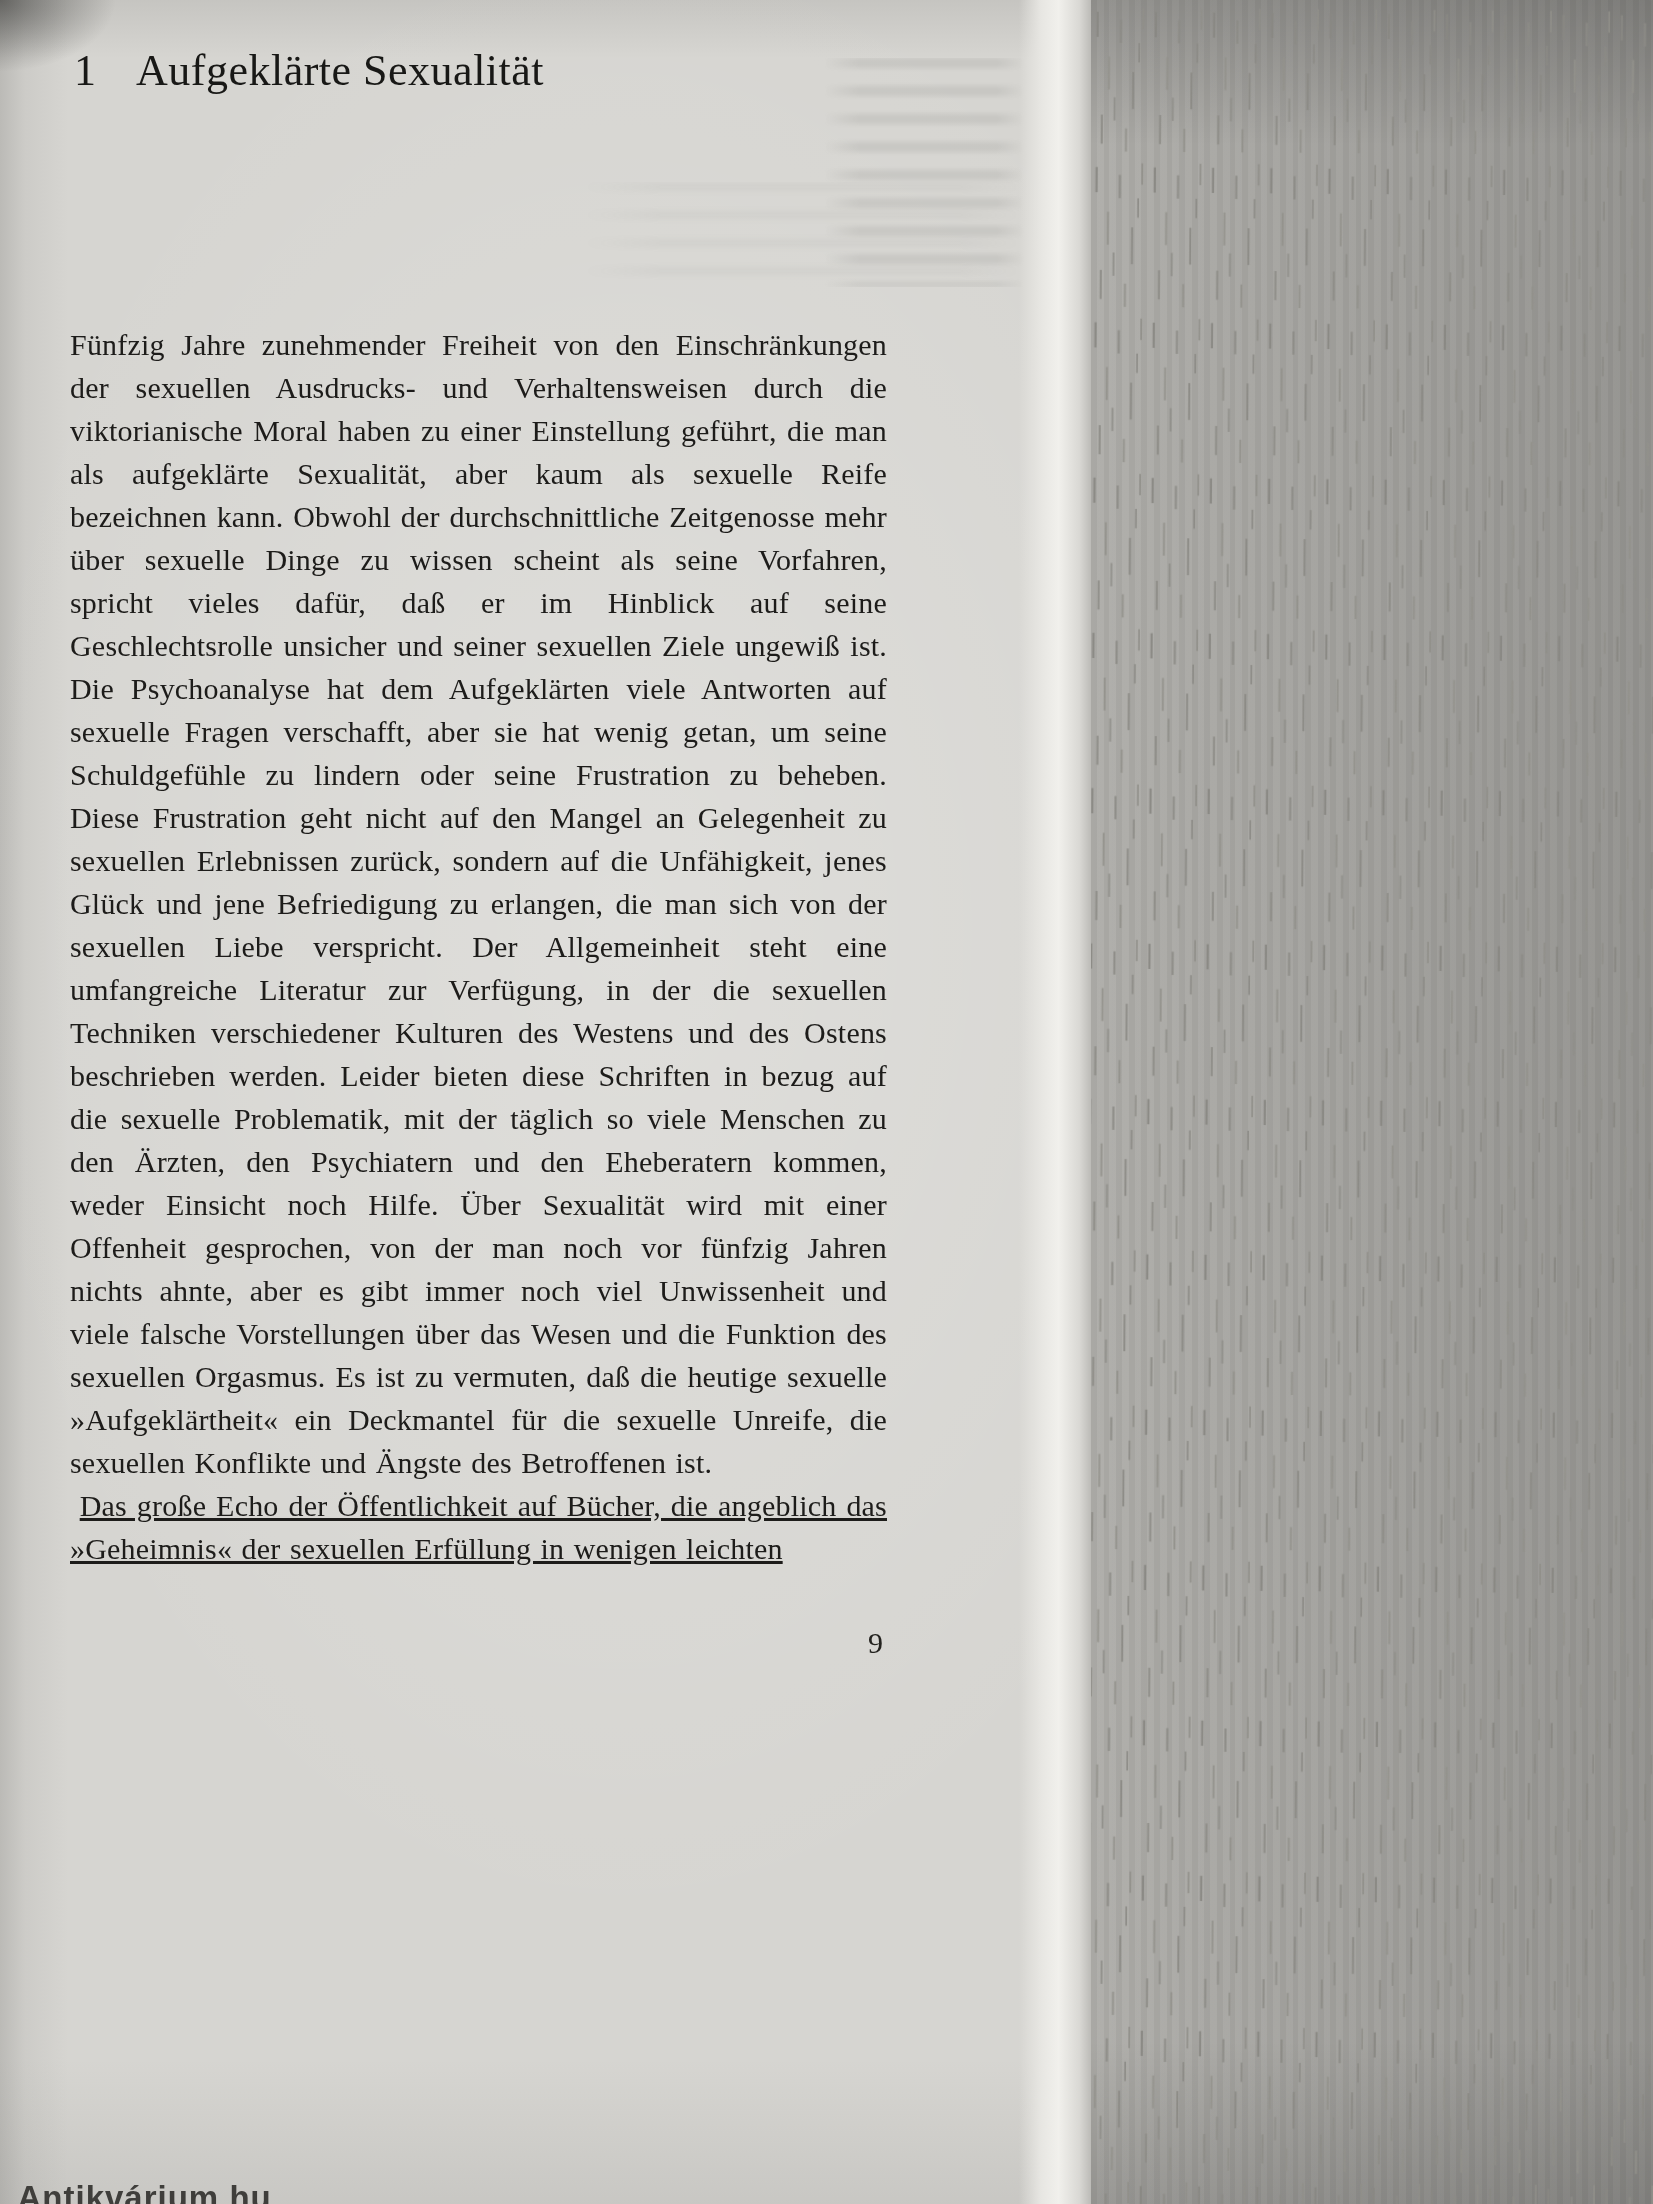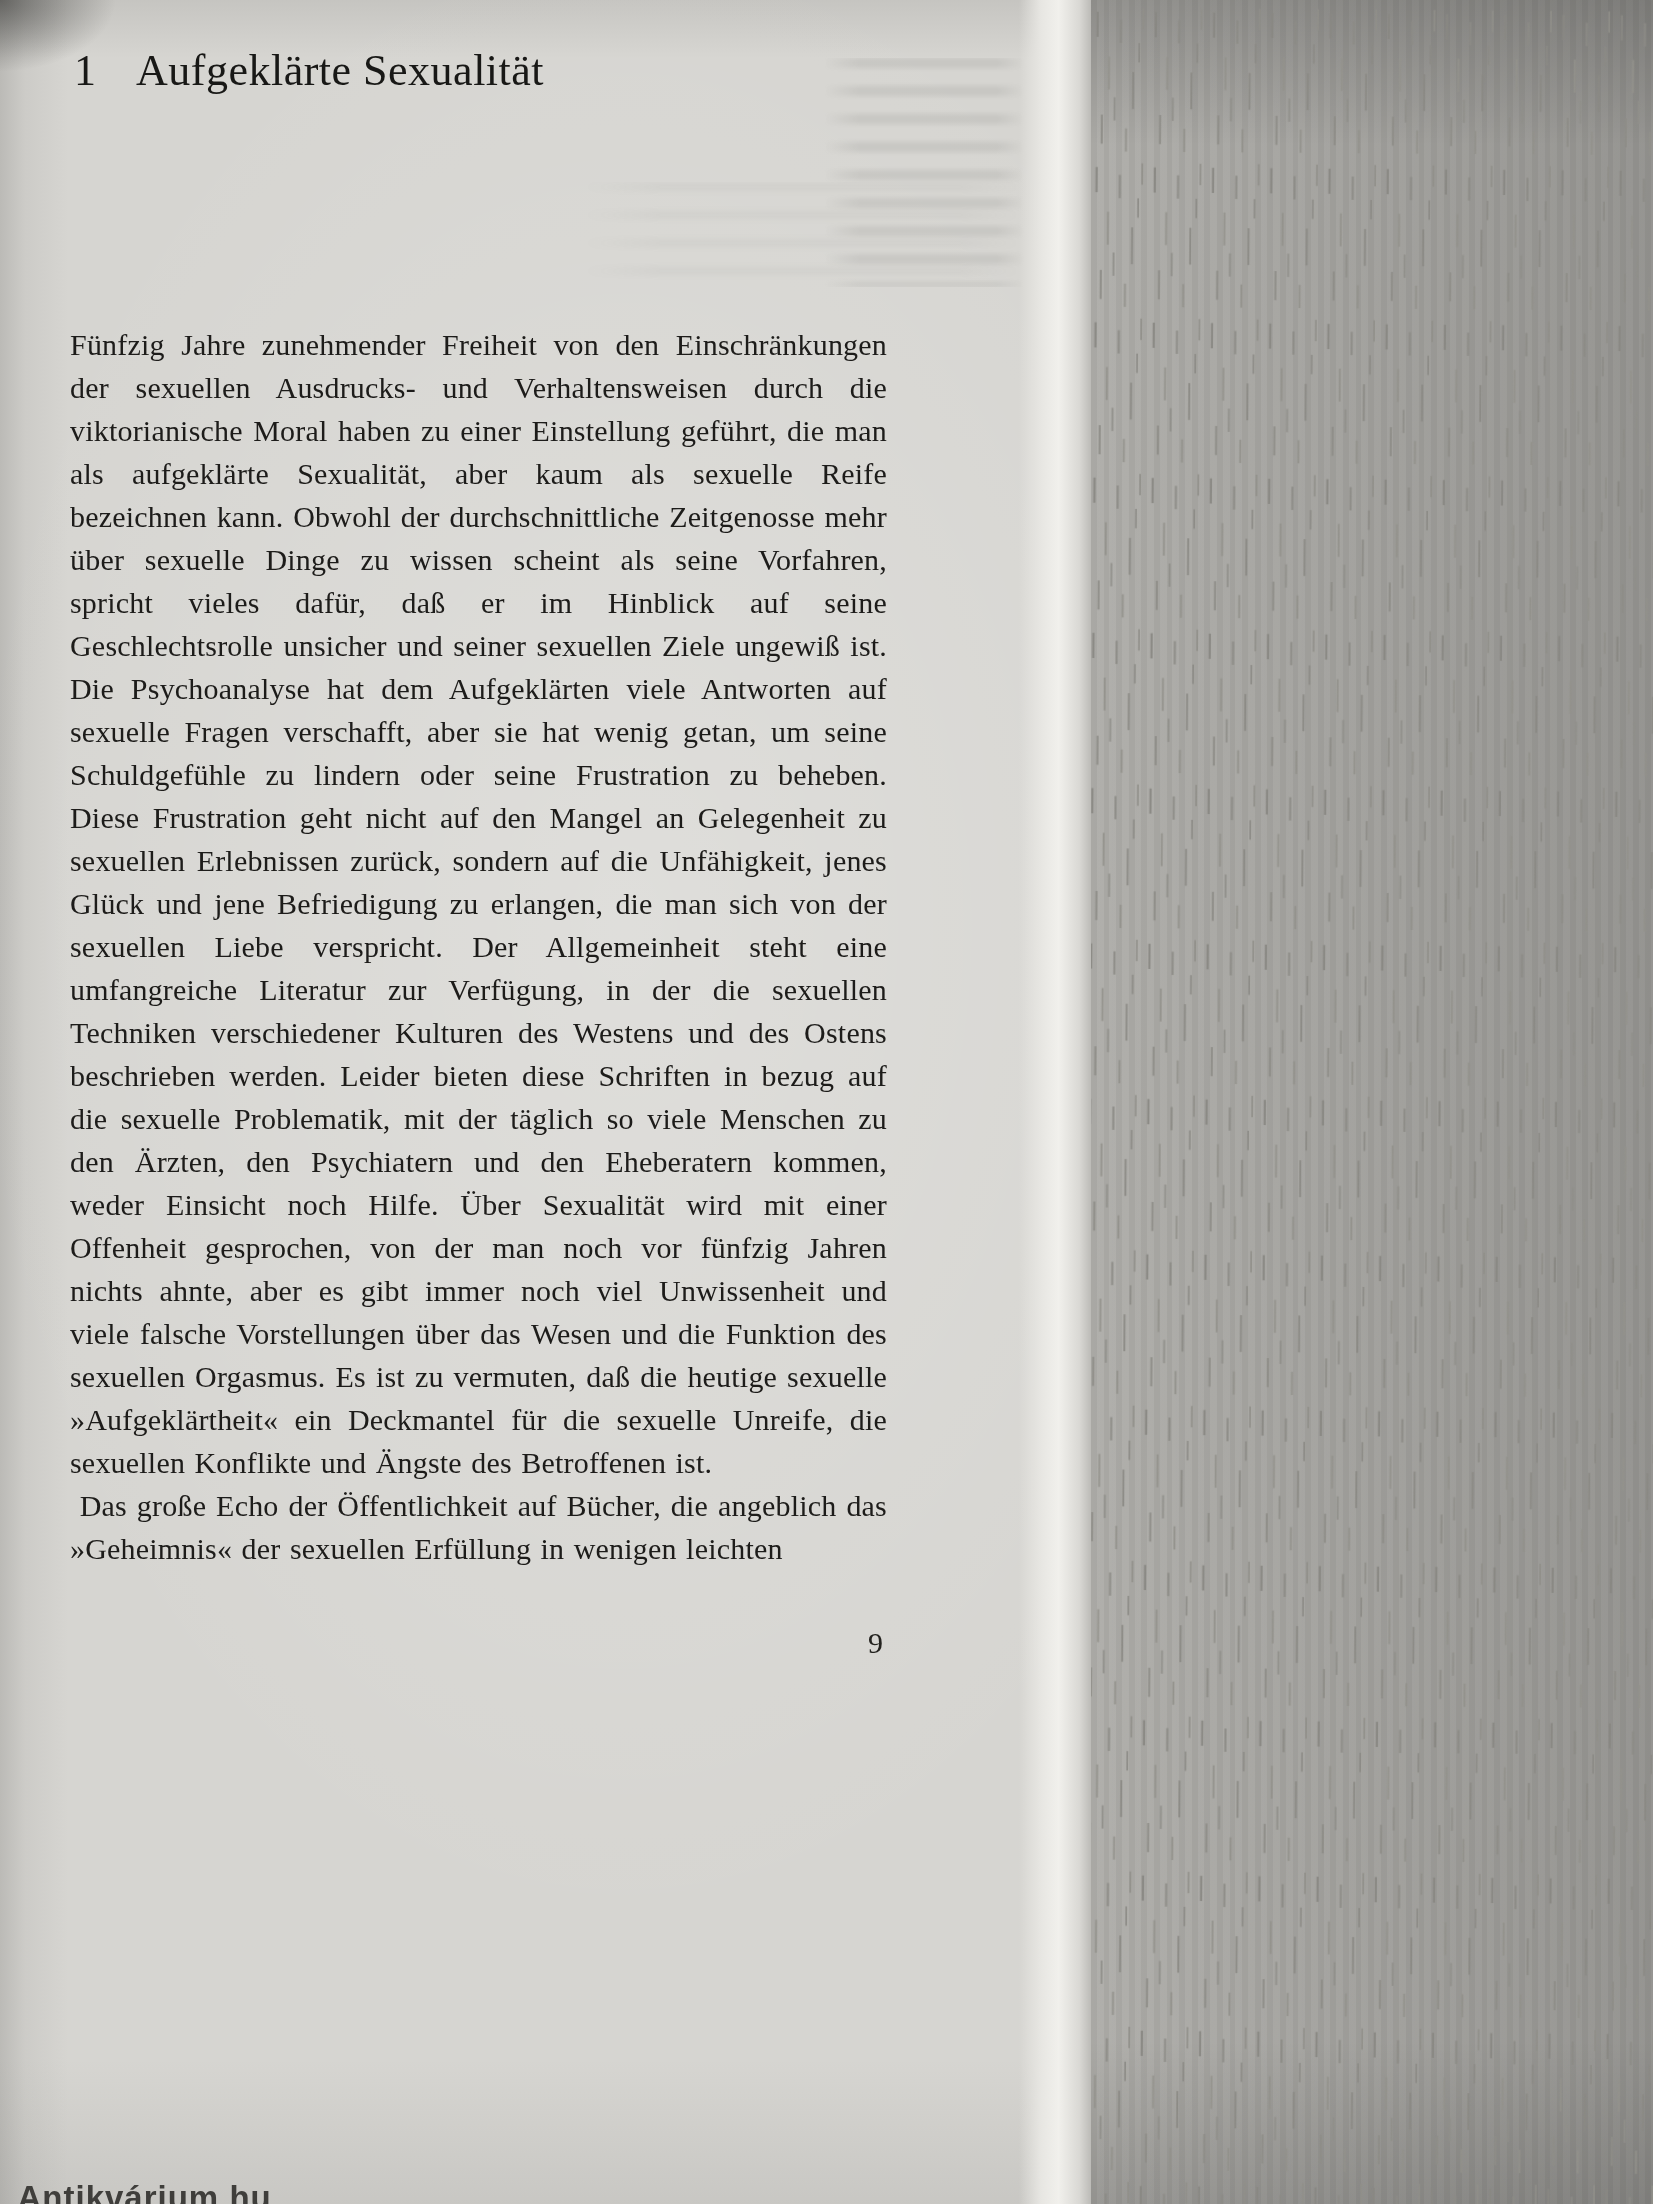--- a/index.html
+++ b/index.html
@@ -61,21 +61,21 @@
   }
 
   .body-text {
     position: absolute; left: 70px; top: 275px; width: 817px;
     font-size: 30px; line-height: 43px;
     color: #1d1c1a;
     text-align: justify;
     letter-spacing: 0.2px; word-spacing: 1.7px; margin-top: 48px;
   }
   .para + .para { margin-top: 0; }
-  .para-2 { text-indent: 9.7px; }
+  .para-2 { text-indent: 9.7px; text-decoration: underline; }
 
   .page-number {
     position: absolute; left: 794px; top: 1626px; width: 89px;
     text-align: right;
     font-size: 30px; color: #24231f;
   }
 
   .watermark {
     position: absolute; left: 17.5px; top: 2179px;
     font-family: "Liberation Sans", "DejaVu Sans", sans-serif;

